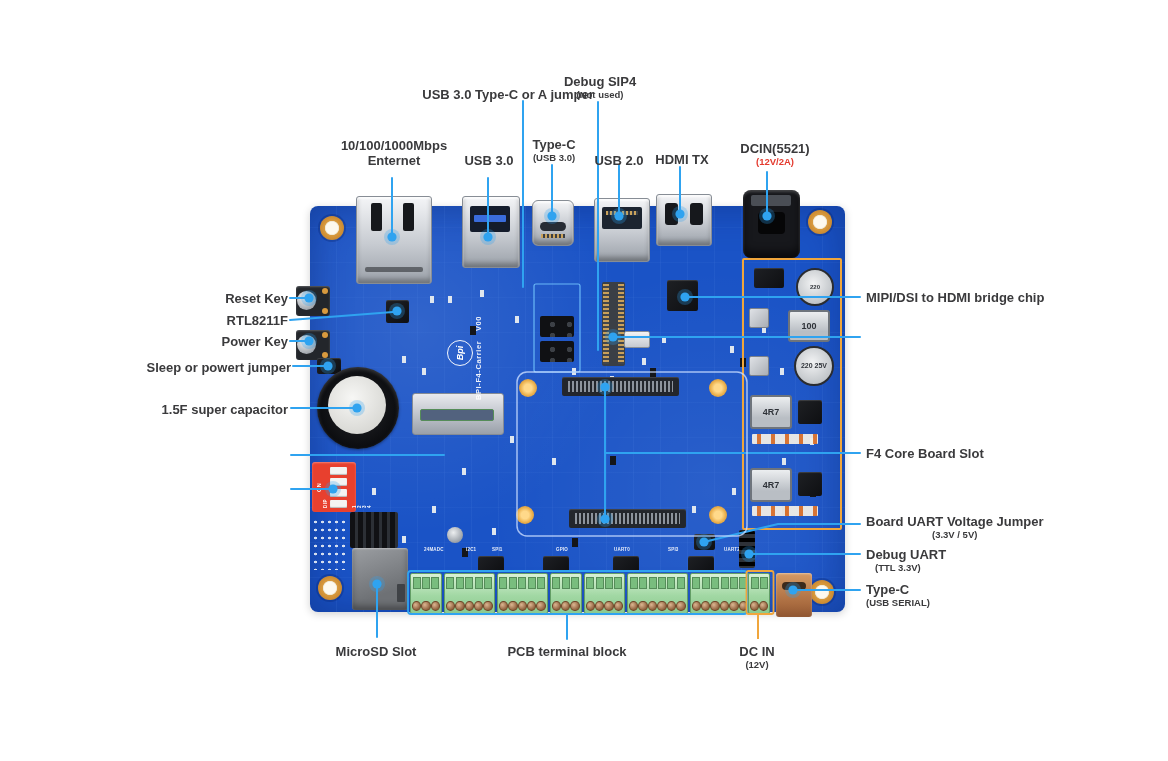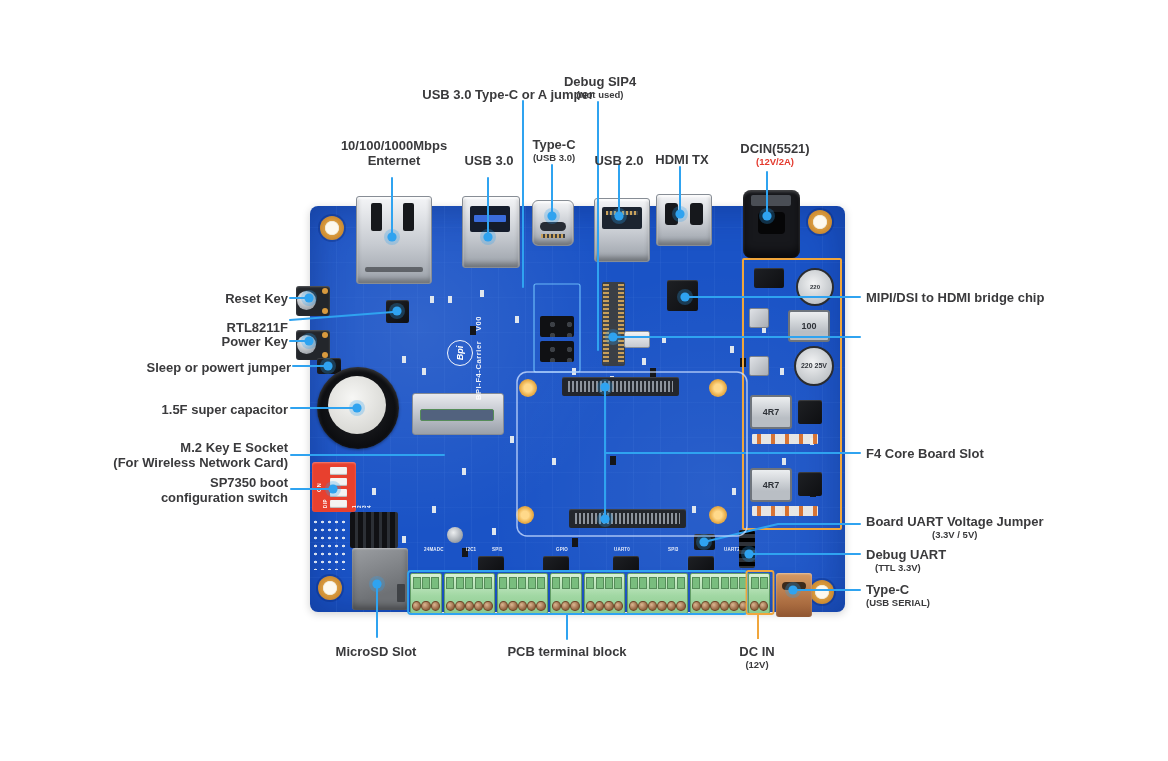--- a/index.html
+++ b/index.html
@@ -3,21 +3,21 @@
 <meta charset="utf-8">
 <style>
   html,body{margin:0;padding:0;background:#fff;}
   .canvas{position:relative;width:1168px;height:761px;background:#ffffff;overflow:hidden;
           font-family:"Liberation Sans",sans-serif;}
   
   .lbl{position:absolute;font-weight:700;font-size:13px;line-height:1.16;color:#3a3a3c;white-space:nowrap;z-index:6;}
   .lbl .sub{display:block;font-size:9.5px;font-weight:700;color:#3a3a3c;}
   .lbl .sub.red{color:#e43a2e;}
   .lbl.center{transform:translateX(-50%);text-align:center;}
-  .lbl.right{text-align:right;}
+  .lbl.right{}
   
   .board{position:absolute;left:310px;top:206px;width:535px;height:406px;border-radius:8px;
          background:
            radial-gradient(circle at 20% 30%,rgba(255,255,255,.10),transparent 40%),
            radial-gradient(circle at 75% 70%,rgba(255,255,255,.07),transparent 45%),
            #1a53c6;
          box-shadow:inset 0 0 40px rgba(0,20,80,.35),0 2px 8px rgba(0,0,0,.18);}
   .traces{position:absolute;left:310px;top:206px;width:535px;height:406px;border-radius:8px;opacity:.5;
           background:
            repeating-linear-gradient(90deg,transparent 0 26px,rgba(90,140,230,.25) 26px 27px),
@@ -477,32 +477,24 @@
     <span class="sub">(USB 3.0)</span>
   </div>
   <div class="lbl center" style="left:619px;top:153px;"><span>USB 2.0</span></div>
   <div class="lbl center" style="left:682px;top:152px;"><span>HDMI TX</span></div>
   <div class="lbl center" style="left:775px;top:141px;">
     <span>DCIN(5521)</span>
     <span class="sub red">(12V/2A)</span>
   </div>
 
   <div class="lbl right" style="right:880px;top:291px;"><span>Reset Key</span></div>
-  <div class="lbl right" style="right:880px;top:320px;"><span>RTL8211F</span></div>
+  <div class="lbl right" style="right:880px;top:313px;"><span>RTL8211F</span></div>
   <div class="lbl right" style="right:880px;top:334px;"><span>Power Key</span></div>
   <div class="lbl right" style="right:877px;top:360px;"><span>Sleep or powert jumper</span></div>
   <div class="lbl right" style="right:880px;top:402px;"><span>1.5F super capacitor</span></div>
-  <div class="lbl right" style="right:880px;top:440px;">
-    <span>M.2 Key E Socket</span><br>
-    <span>(For Wireless Network Card)</span>
-  </div>
-  <div class="lbl right" style="right:880px;top:475px;">
-    <span>SP7350 boot</span><br>
-    <span>configuration switch</span>
-  </div>
 
   <div class="lbl" style="left:866px;top:290px;"><span>MIPI/DSI to HDMI bridge chip</span></div>
   <div class="lbl" style="left:866px;top:446px;"><span>F4 Core Board Slot</span></div>
   <div class="lbl" style="left:866px;top:514px;">
     <span>Board UART Voltage Jumper</span>
     <span class="sub" style="padding-left:66px;">(3.3V / 5V)</span>
   </div>
   <div class="lbl" style="left:866px;top:547px;">
     <span>Debug UART</span>
     <span class="sub" style="padding-left:9px;">(TTL 3.3V)</span>

